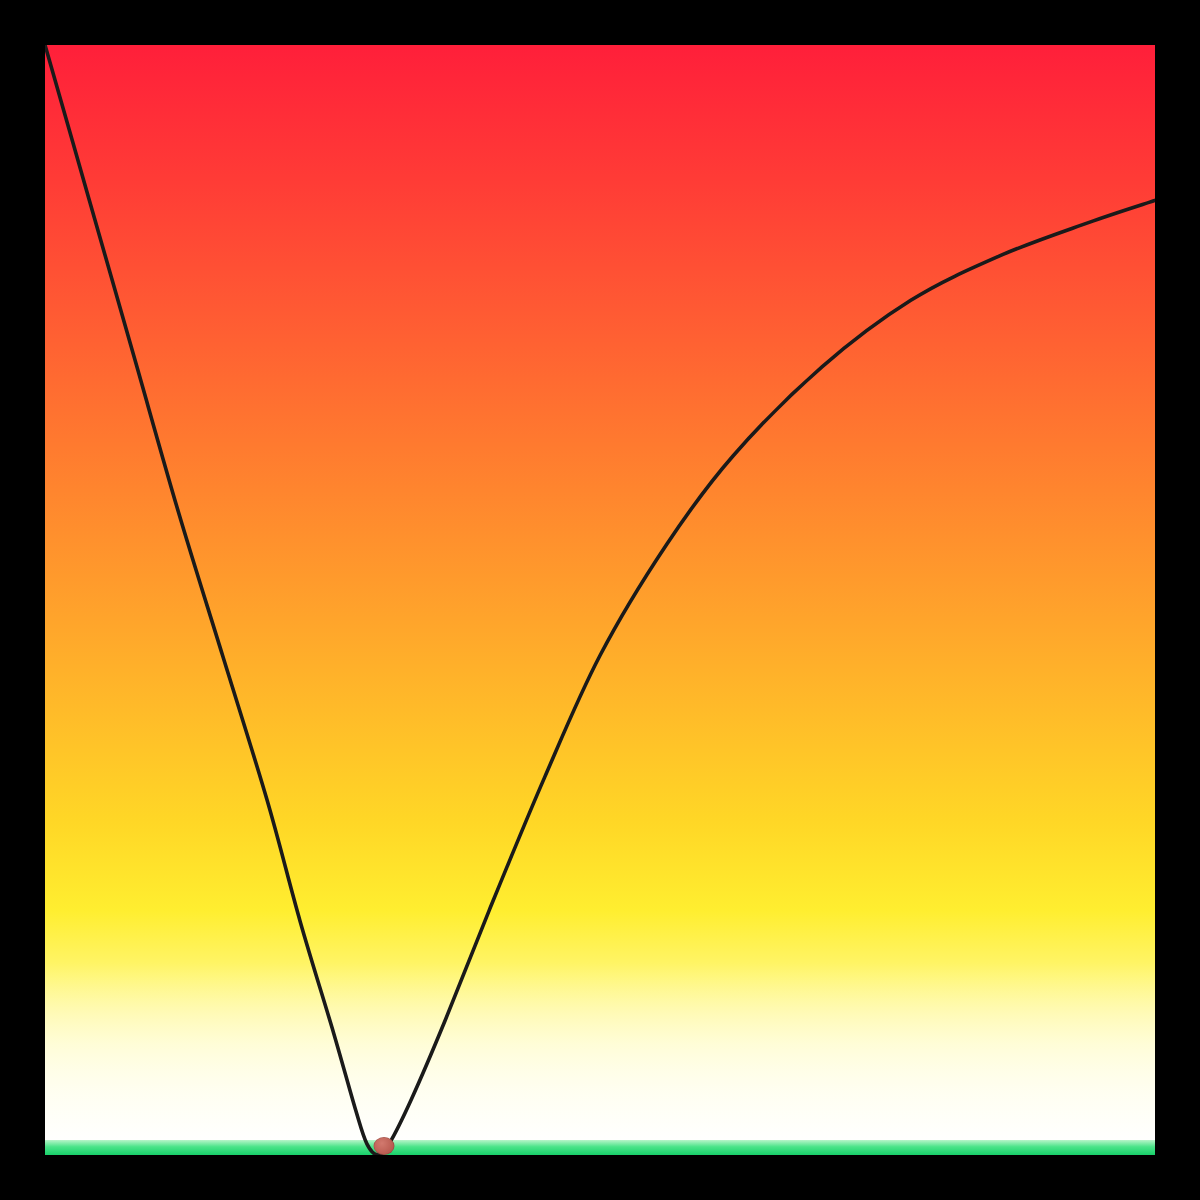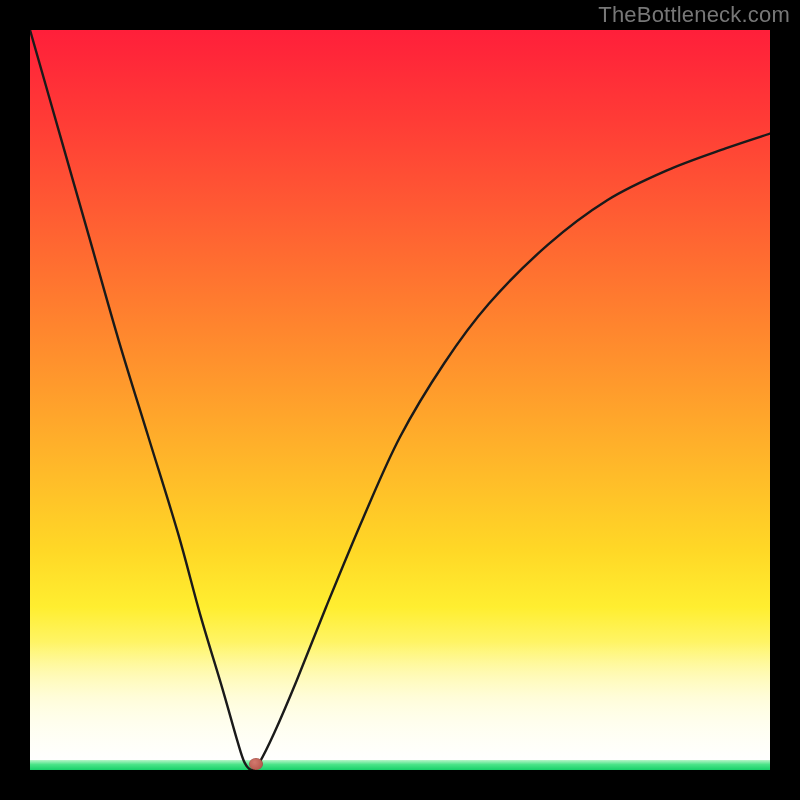--- a/index.html
+++ b/index.html
@@ -97,21 +97,20 @@
     
     background: radial-gradient(circle at 40% 35%, #d2796e, #b85a4f 70%, #9c4a41);
     box-shadow: 0 0 0 0.5px rgba(0,0,0,0.15) inset;
   }
 </style>
 </head>
 <body>
 
 <div class="frame">
 
-  <div class="watermark">TheBottleneck.com</div>
 
   <div class="plot-area">
     <div class="grad-base"></div>
     <div class="pale-band"></div>
     <div class="green-strip"></div>
 
     <svg class="curve" viewBox="0 0 740 740" preserveAspectRatio="none">
       <path id="curve-path" fill="none" stroke="#1a1a1a" stroke-width="2.4" stroke-linejoin="round" stroke-linecap="round" d="M 0.00 0.00 C 4.93 17.27, 19.73 69.07, 29.60 103.60 C 39.47 138.13, 49.33 172.67, 59.20 207.20 C 69.07 241.73, 78.93 277.50, 88.80 310.80 C 98.67 344.10, 108.53 374.93, 118.40 407.00 C 128.27 439.07, 139.37 473.60, 148.00 503.20 C 156.63 532.80, 162.80 558.70, 170.20 584.60 C 177.60 610.50, 186.23 637.63, 192.40 658.60 C 198.57 679.57, 203.50 698.07, 207.20 710.40 C 210.90 722.73, 212.13 727.67, 214.60 732.60 C 217.07 737.53, 219.53 740.00, 222.00 740.00 C 224.47 740.00, 225.70 738.77, 229.40 732.60 C 233.10 726.43, 238.03 716.57, 244.20 703.00 C 250.37 689.43, 257.77 672.17, 266.40 651.20 C 275.03 630.23, 284.90 604.33, 296.00 577.20 C 307.10 550.07, 320.67 516.77, 333.00 488.40 C 345.33 460.03, 356.43 432.90, 370.00 407.00 C 383.57 381.10, 399.60 355.20, 414.40 333.00 C 429.20 310.80, 441.53 293.53, 458.80 273.80 C 476.07 254.07, 498.27 231.87, 518.00 214.60 C 537.73 197.33, 557.47 182.53, 577.20 170.20 C 596.93 157.87, 616.67 149.23, 636.40 140.60 C 656.13 131.97, 678.33 124.57, 695.60 118.40 C 712.87 112.23, 732.60 106.07, 740.00 103.60"></path>
     </svg>
 

